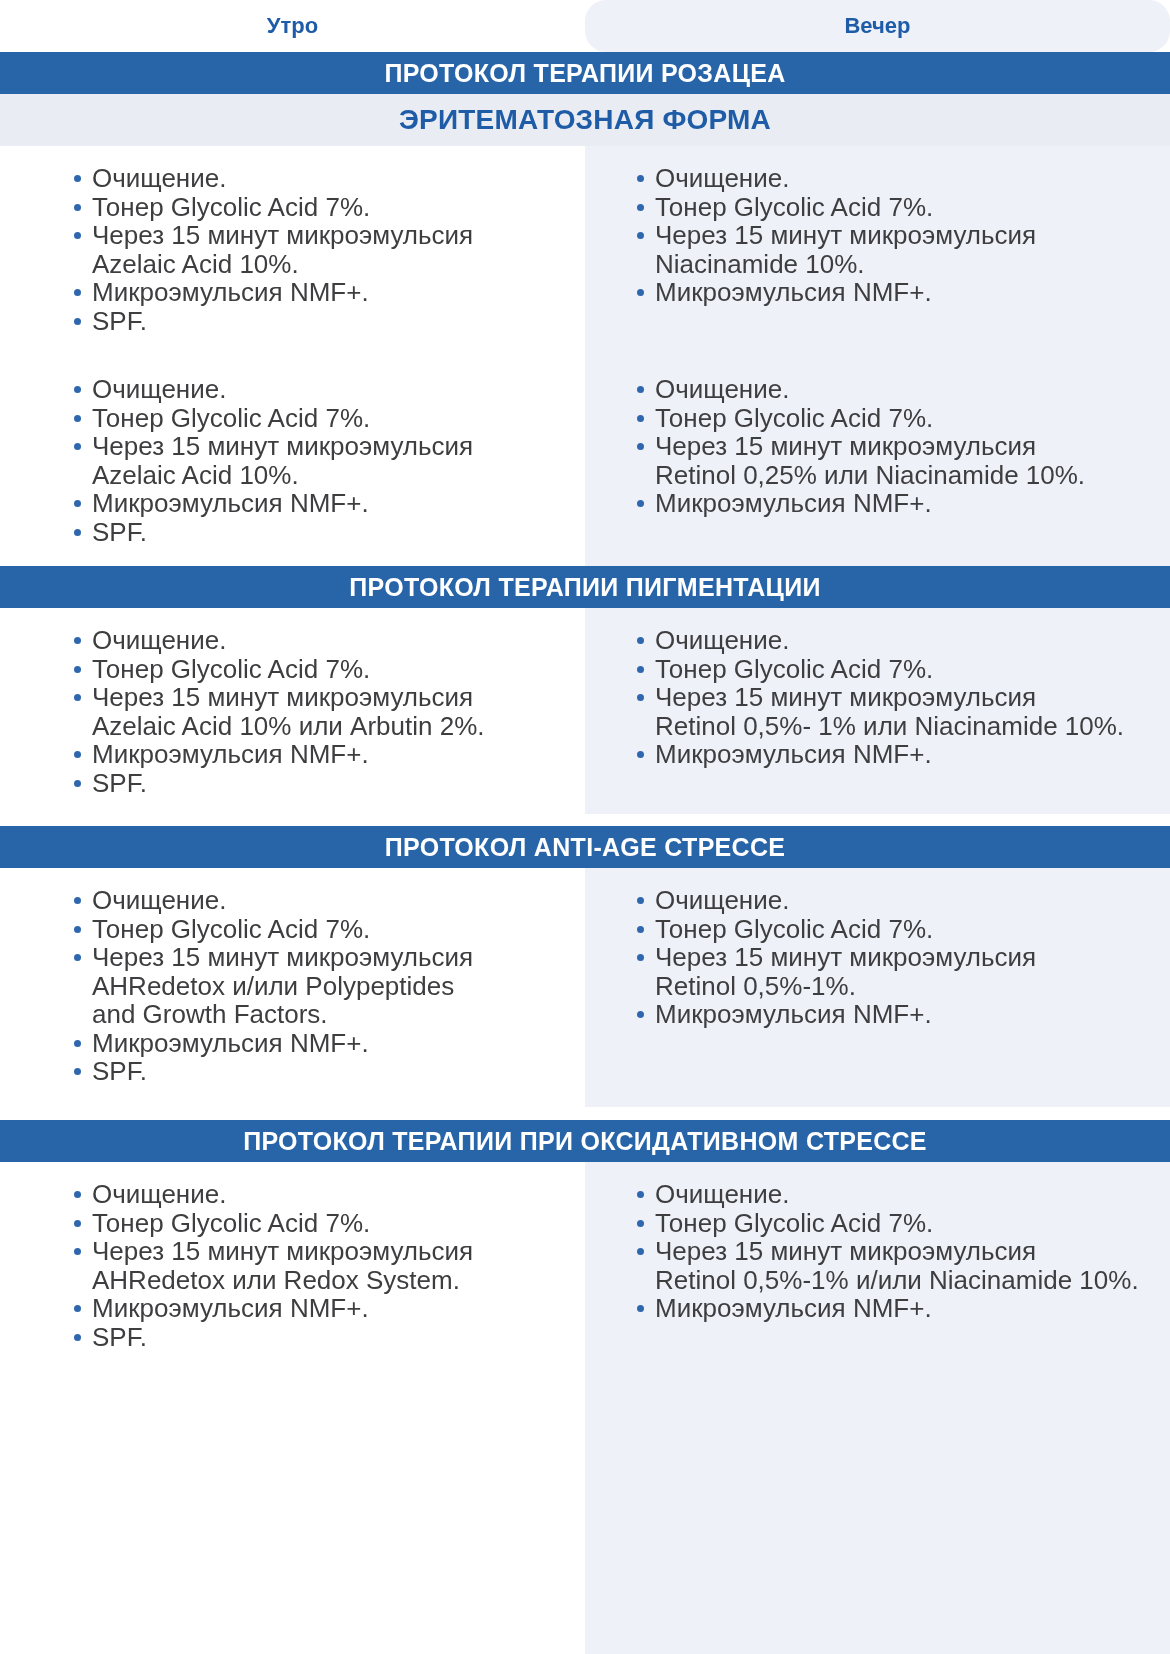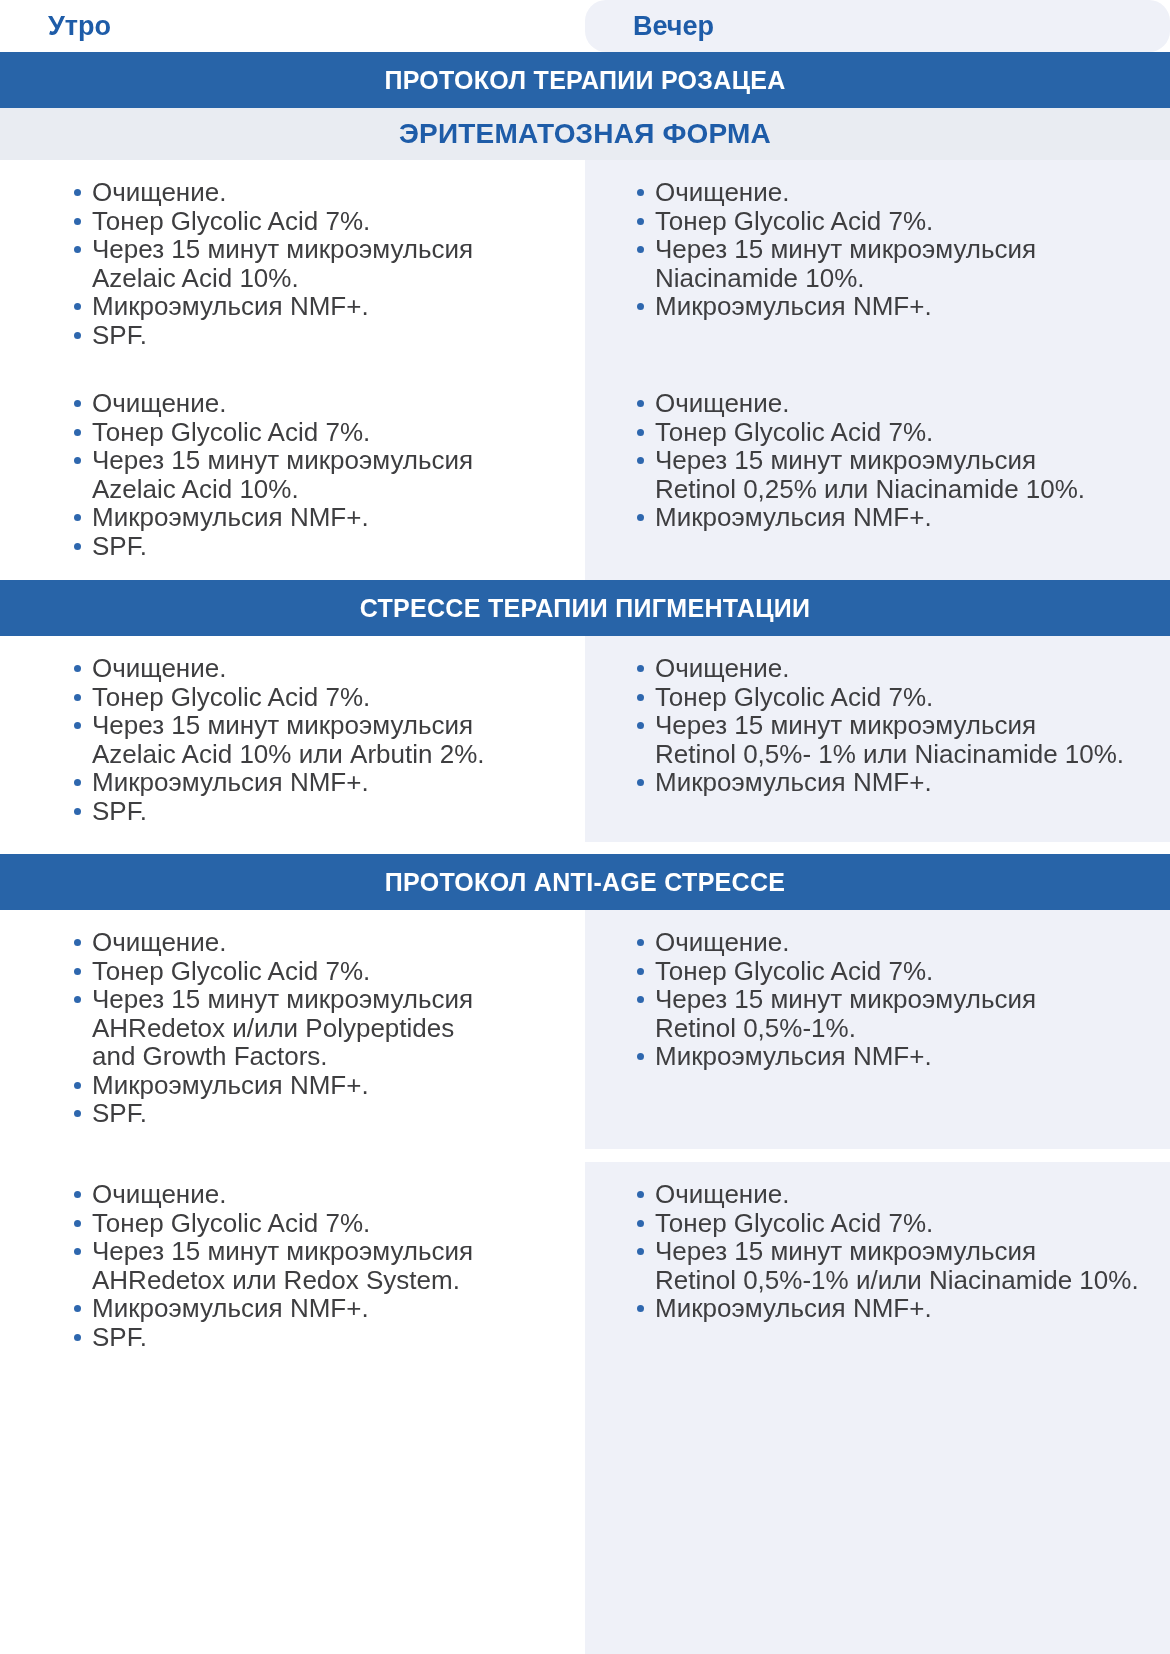--- a/index.html
+++ b/index.html
@@ -14,27 +14,27 @@
   html,body{background:#fff;}
   body{font-family:"Liberation Sans","DejaVu Sans",sans-serif;}
   .page{
     width:1170px;height:1654px;
     display:flex;flex-direction:column;
     background:#fff;overflow:hidden;
   }
   
   .header-row{display:flex;height:52px;flex:0 0 auto;}
   .header-cell{
-    width:585px;display:flex;align-items:center;
-    color:var(--heading-blue);font-weight:bold;font-size:27px;padding-left:48px;
+    width:585px;display:flex;align-items:center;justify-content:center;
+    color:var(--heading-blue);font-weight:bold;font-size:22px;
   }
   .header-cell.evening{background:var(--panel-light);border-radius:21px;}
   
   .band-dark{
-    height:56px;flex:0 0 auto;
+    height:42px;flex:0 0 auto;
     background:var(--band-dark);color:#fff;
     display:flex;align-items:center;justify-content:center;
     font-weight:bold;font-size:25px;letter-spacing:.3px;
   }
   .band-light{
     height:52px;flex:0 0 auto;
     background:var(--band-light);color:var(--heading-blue);
     display:flex;align-items:center;justify-content:center;
     font-weight:bold;font-size:28px;letter-spacing:.2px;
   }
@@ -124,21 +124,21 @@
       <ul class="steps">
         <li>Очищение.</li>
         <li>Тонер Glycolic Acid 7%.</li>
         <li>Через 15 минут микроэмульсия
 Retinol 0,25% или Niacinamide 10%.</li>
         <li>Микроэмульсия NMF+.</li>
       </ul>
     </div>
   </div>
 
-  <div class="band-dark">СТРЕССЕ ТЕРАПИИ ПИГМЕНТАЦИИ</div>
+  <div class="band-dark">ПРОТОКОЛ ТЕРАПИИ ПИГМЕНТАЦИИ</div>
 
   <div class="content-row h206">
     <div class="col morning">
       <ul class="steps">
         <li>Очищение.</li>
         <li>Тонер Glycolic Acid 7%.</li>
         <li>Через 15 минут микроэмульсия
 Azelaic Acid 10% или Arbutin 2%.</li>
         <li>Микроэмульсия NMF+.</li>
         <li>SPF.</li>
@@ -177,20 +177,21 @@
         <li>Тонер Glycolic Acid 7%.</li>
         <li>Через 15 минут микроэмульсия
 Retinol 0,5%-1%.</li>
         <li>Микроэмульсия NMF+.</li>
       </ul>
     </div>
   </div>
 
   <div class="gap13"></div>
 
+  <div class="band-dark">ПРОТОКОЛ ТЕРАПИИ ПРИ ОКСИДАТИВНОМ СТРЕССЕ</div>
 
   <div class="content-row fill">
     <div class="col morning">
       <ul class="steps">
         <li>Очищение.</li>
         <li>Тонер Glycolic Acid 7%.</li>
         <li>Через 15 минут микроэмульсия
 AHRedetox или Redox System.</li>
         <li>Микроэмульсия NMF+.</li>
         <li>SPF.</li>

